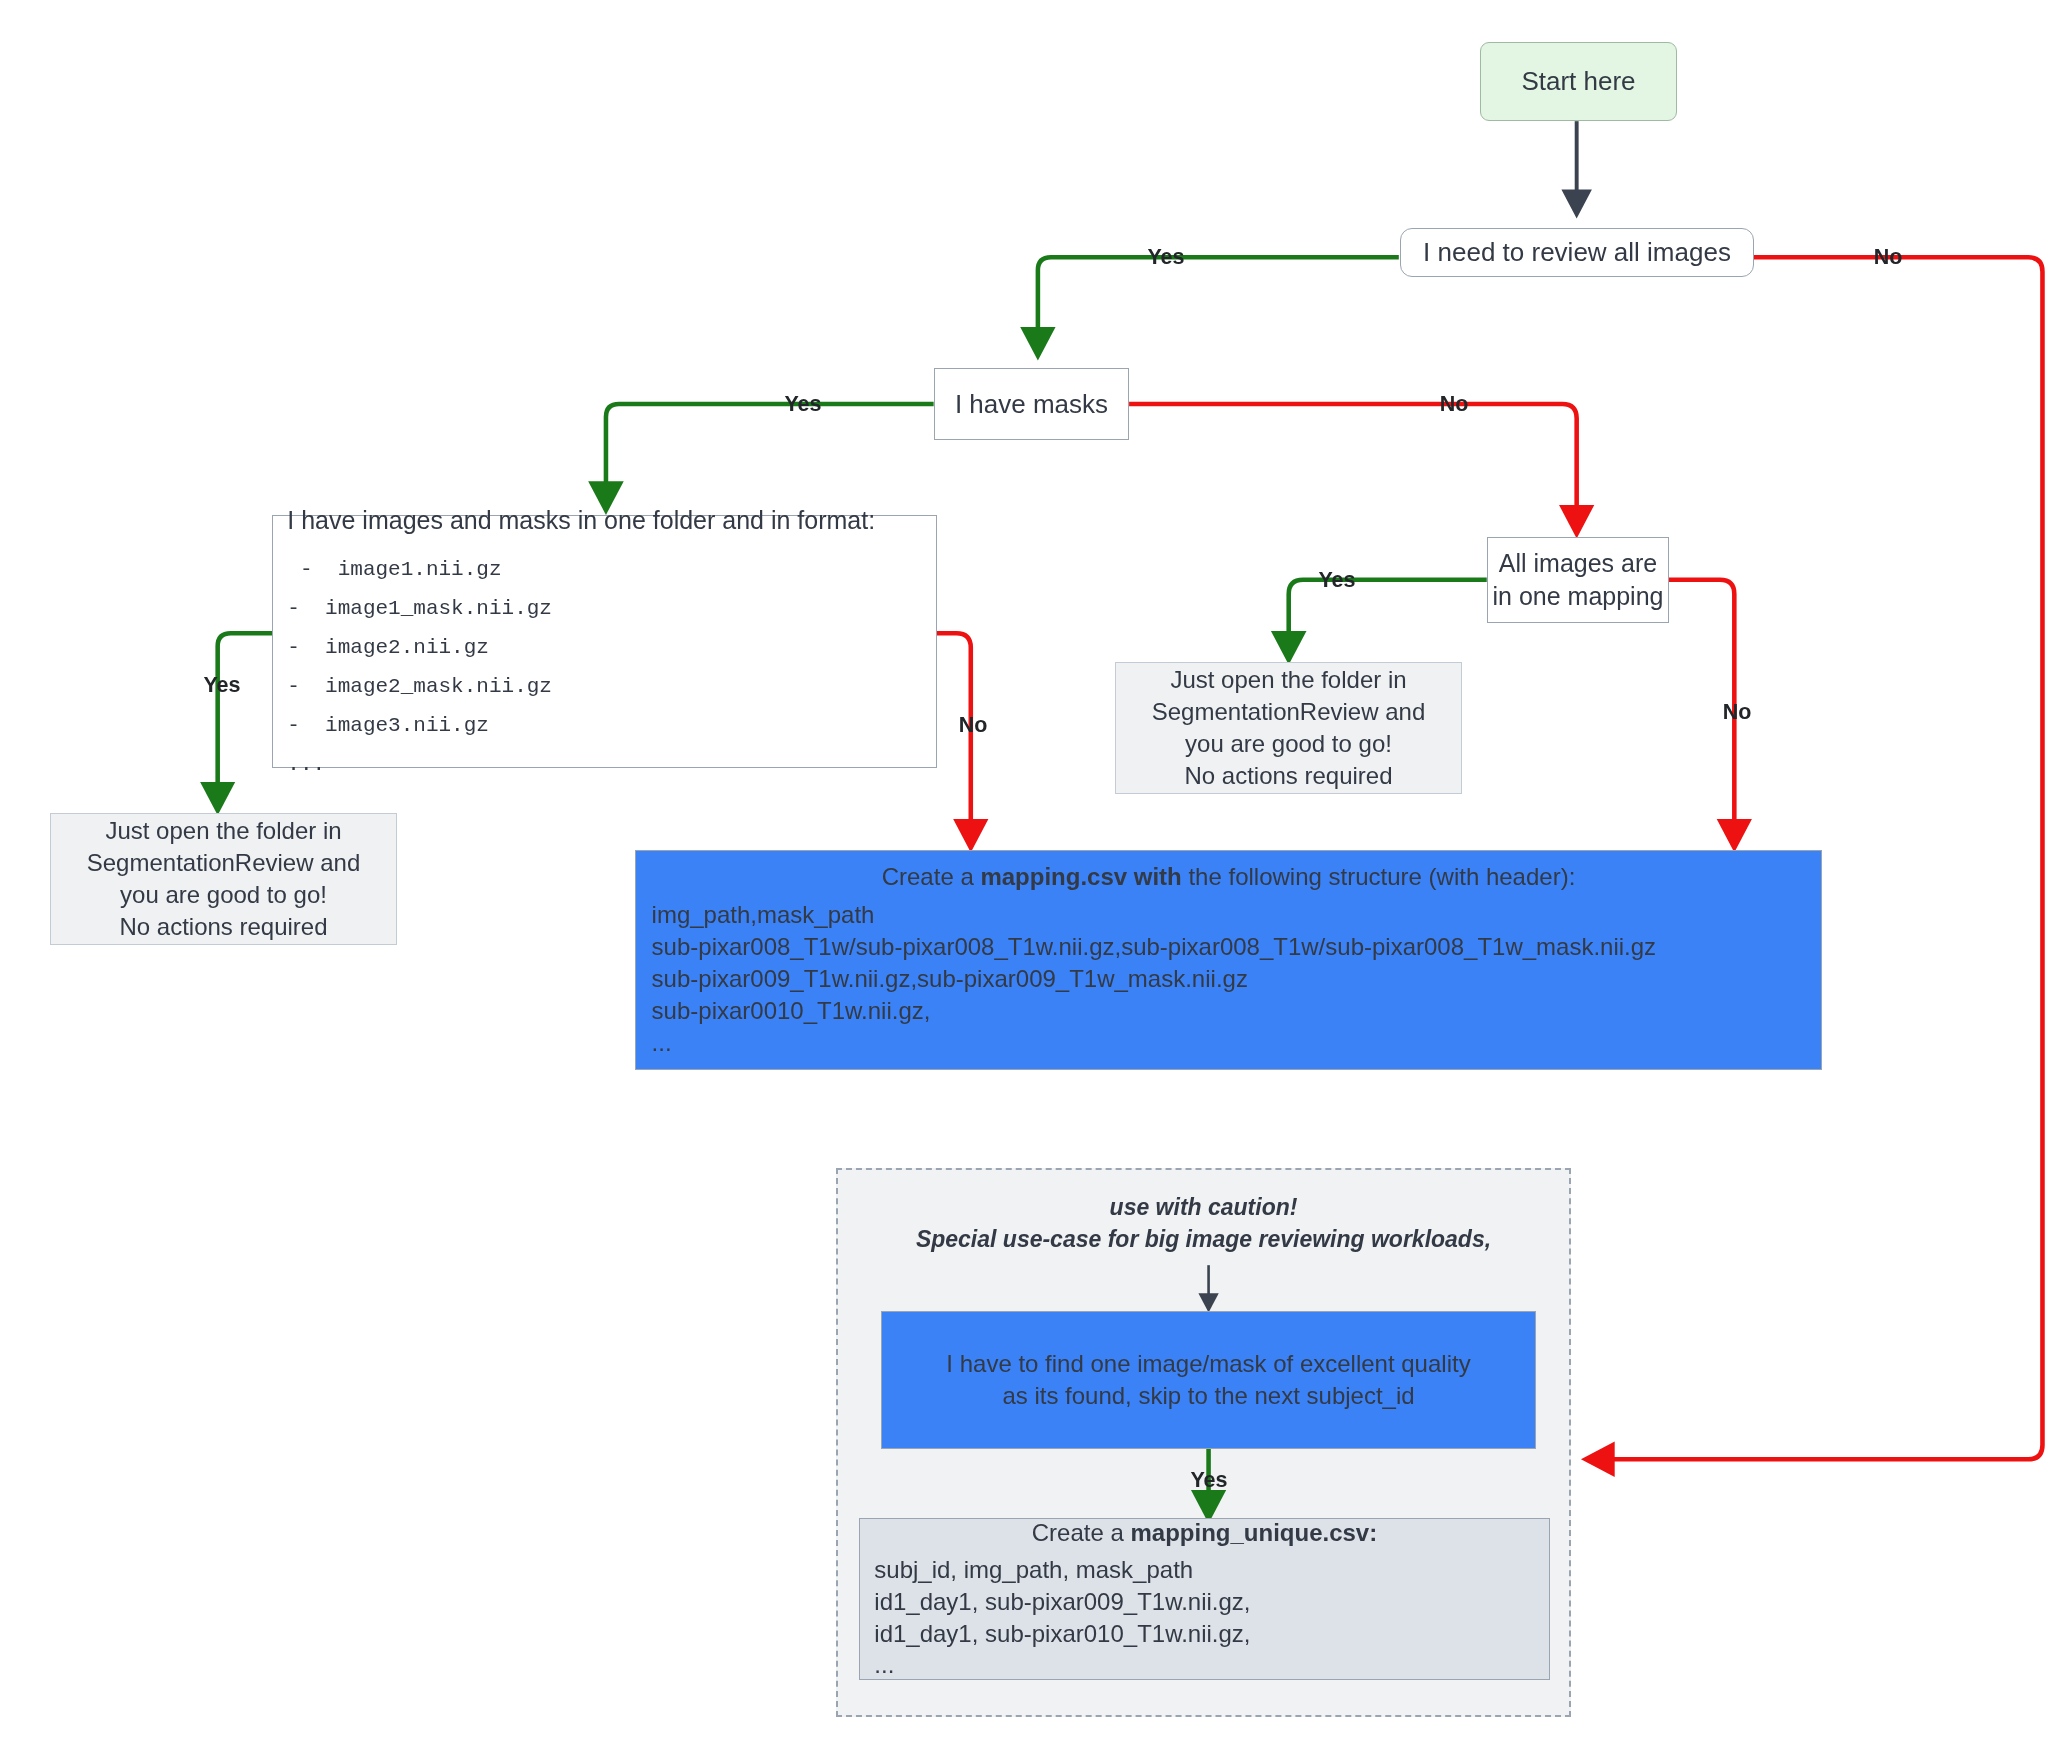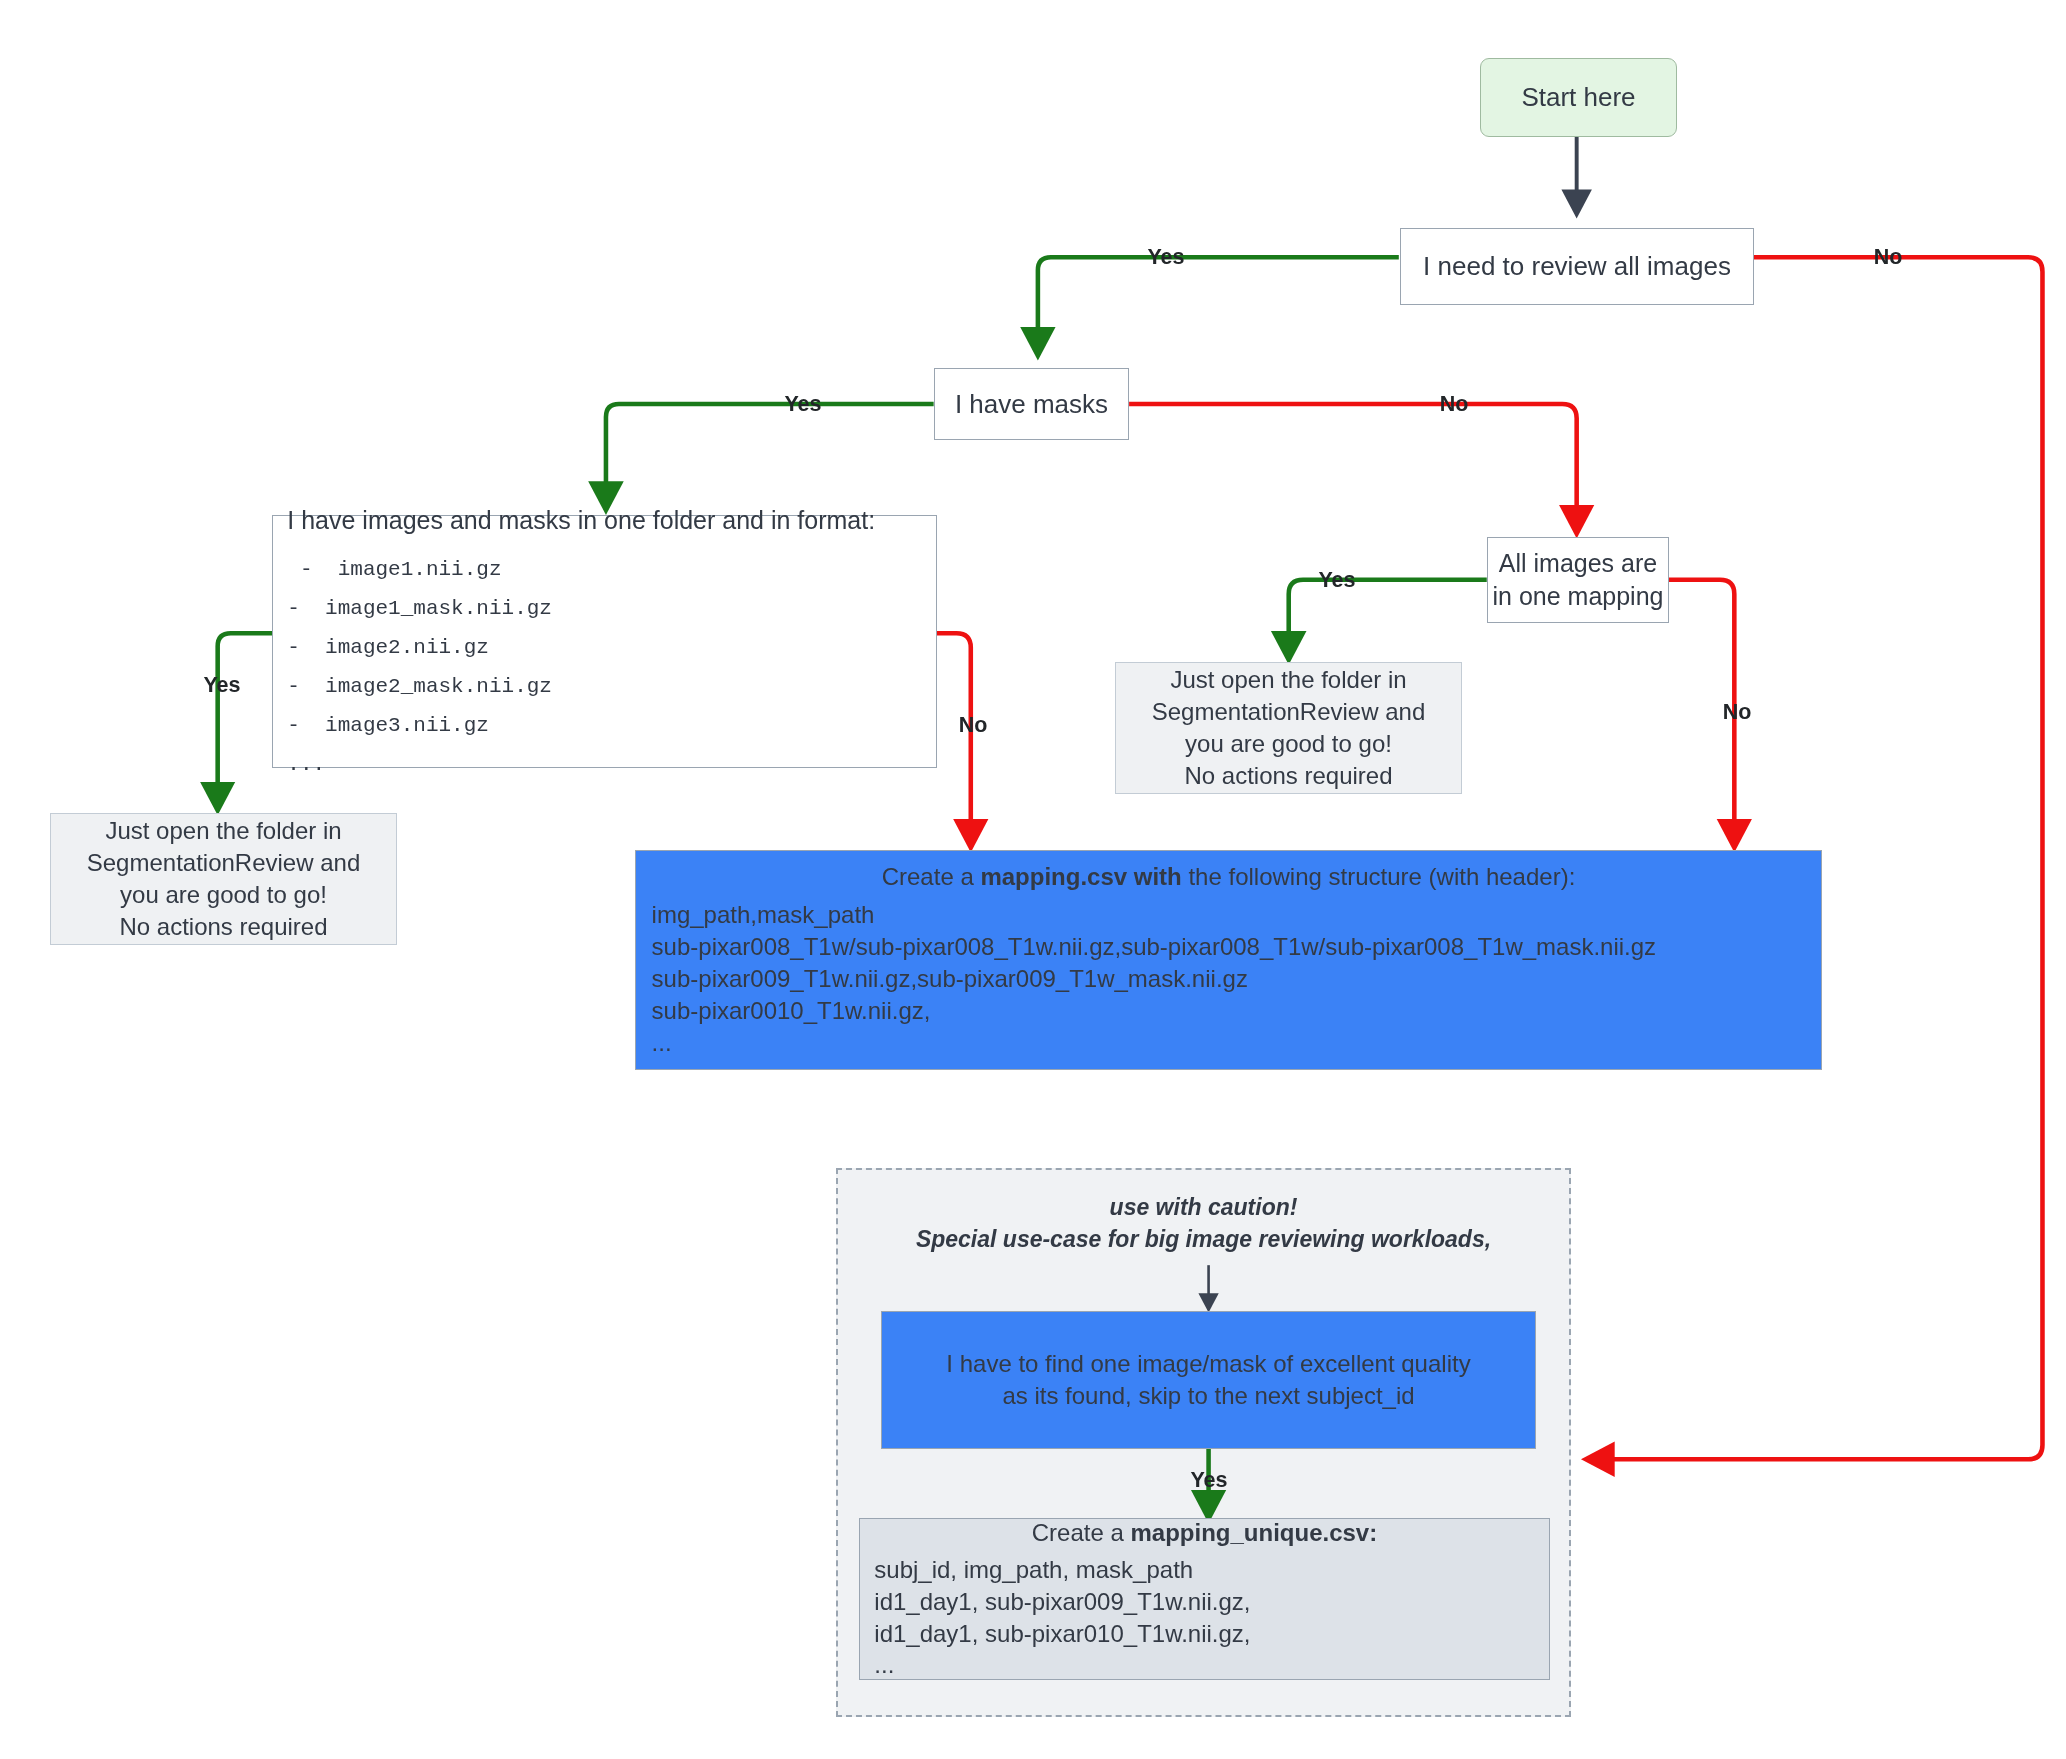--- a/index.html
+++ b/index.html
@@ -170,25 +170,25 @@
     <g>
       <path d="M1855,1942 L1855,2010" fill="none" stroke="#3b4351" stroke-width="4" marker-end="url(#ah-dark)"></path>
     </g>
 
      mapping_unique.csv --&gt;
     <g>
       <path d="M1855,2222 L1855,2330" fill="none" stroke="#1a7a1a" stroke-width="7" marker-end="url(#ah-green)"></path>
     </g>
   </svg>
 
-  <div class="node center n-start" style="left:1480px; top:58px; width:197px; height:79px; font-size:26px;">
+  <div class="node center n-start" style="left:1480px; top:42px; width:197px; height:79px; font-size:26px;">
     <span>Start here</span>
   </div>
 
-  <div class="node center n-plain" style="left:1400px; top:228px; width:354px; height:77px; font-size:26px;">
+  <div class="node center n-plain" style="left:1400px; top:228px; width:354px; height:49px; font-size:26px;border-radius:12px;">
     <span>I need to review all images</span>
   </div>
 
   <div class="node center n-plain" style="left:934px; top:368px; width:195px; height:72px; font-size:26px;">
     <span>I have masks</span>
   </div>
 
   <div class="node left n-plain" style="left:272px; top:515px; width:665px; height:253px; font-size:25px; padding:10.4px 14.3px;gap:11px;">
     <span class="t-title">I have images and masks in one folder and in format:</span>
     <span class="ln mono" style="font-size:21px; margin-top:7.8px;"> -  image1.nii.gz</span>

